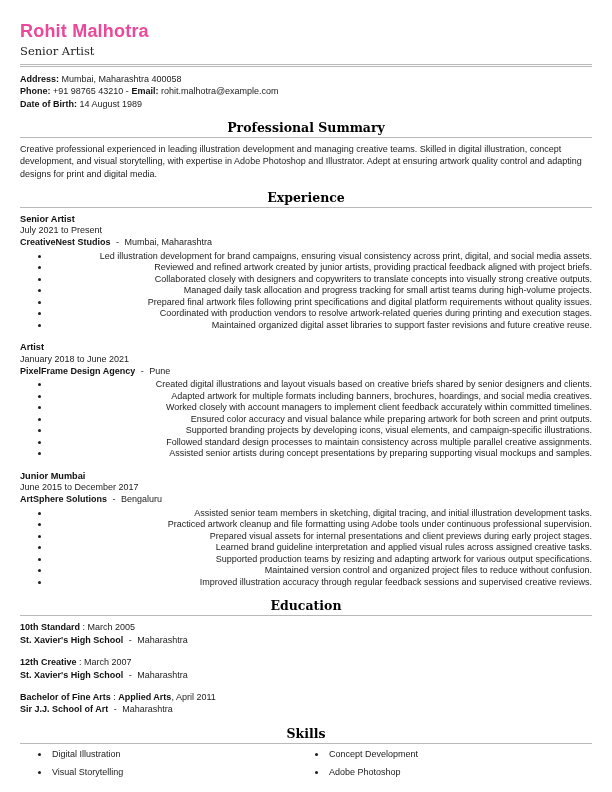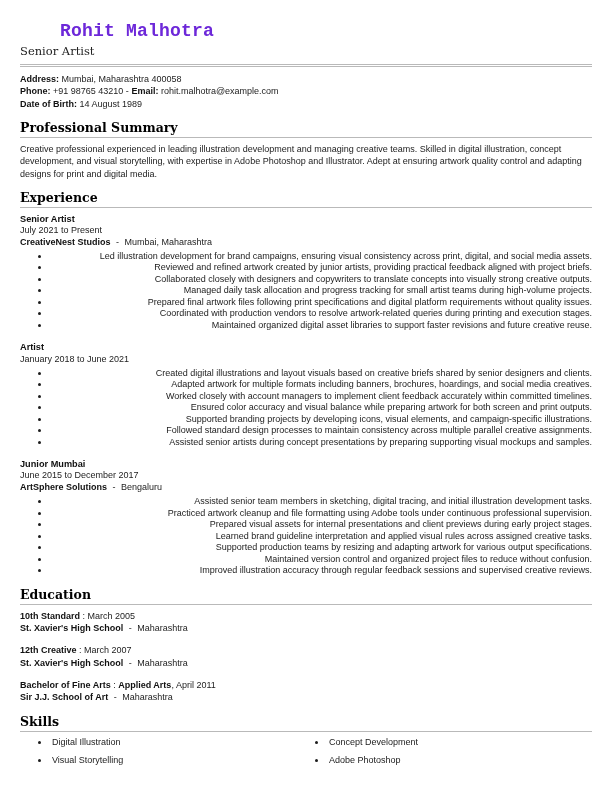--- a/index.html
+++ b/index.html
@@ -10,27 +10,26 @@
   }
   .page {
     width: 612px;
     height: 792px;
     background: #ffffff;
     padding: 21px 20px 20px 20px;
     overflow: hidden;
   }
   
   .candidate-name {
-    font-family: Liberation Mono, monospace;
+    font-family: Liberation Sans, sans-serif;
     font-size: 18px;
     font-weight: bold;
-    color: #6d28d9;
+    color: #ec4899;
     line-height: 1.15;
     letter-spacing: 0.2px;
-    margin-left: 40px;
   }
   .candidate-title {
     font-family: "DejaVu Serif", "Liberation Serif", serif;
     font-size: 11.5px;
     font-weight: normal;
     color: #222222;
     margin-top: 2px;
     line-height: 1.25;
   }
   .double-rule {
@@ -49,20 +48,21 @@
   
   .section-heading {
     font-family: "DejaVu Serif", "Liberation Serif", serif;
     font-size: 12.5px;
     font-weight: bold;
     color: #000000;
     border-bottom: 1px solid #b9b9b9;
     padding-bottom: 2px;
     margin: 10px 0 5px 0;
     line-height: 1.2;
+    text-align: center;
   }
   .summary-text {
     font-size: 9px;
     line-height: 1.38;
     color: #1c1c1c;
   }
   
   .job { margin-bottom: 10px; }
   .job-role { font-size: 9.2px; font-weight: bold; line-height: 1.32; color: #111111; }
   .job-dates { font-size: 9px; line-height: 1.32; }
@@ -151,20 +151,25 @@
           <li>Managed daily task allocation and progress tracking for small artist teams during high-volume projects.</li>
           <li>Prepared final artwork files following print specifications and digital platform requirements without quality issues.</li>
           <li>Coordinated with production vendors to resolve artwork-related queries during printing and execution stages.</li>
           <li>Maintained organized digital asset libraries to support faster revisions and future creative reuse.</li>
         </ul>
     </div>
 
     <div class="job">
       <div class="job-role">Artist</div>
       <div class="job-dates">January 2018 to June 2021</div>
+      <div class="job-company">
+        <b>PixelFrame Design Agency</b>
+        <span class="dash">-</span>
+        <span>Pune</span>
+      </div>
       <ul class="bullets">
 
       <li>Created digital illustrations and layout visuals based on creative briefs shared by senior designers and clients.</li>
           <li>Adapted artwork for multiple formats including banners, brochures, hoardings, and social media creatives.</li>
           <li>Worked closely with account managers to implement client feedback accurately within committed timelines.</li>
           <li>Ensured color accuracy and visual balance while preparing artwork for both screen and print outputs.</li>
           <li>Supported branding projects by developing icons, visual elements, and campaign-specific illustrations.</li>
           <li>Followed standard design processes to maintain consistency across multiple parallel creative assignments.</li>
           <li>Assisted senior artists during concept presentations by preparing supporting visual mockups and samples.</li>
         </ul>

